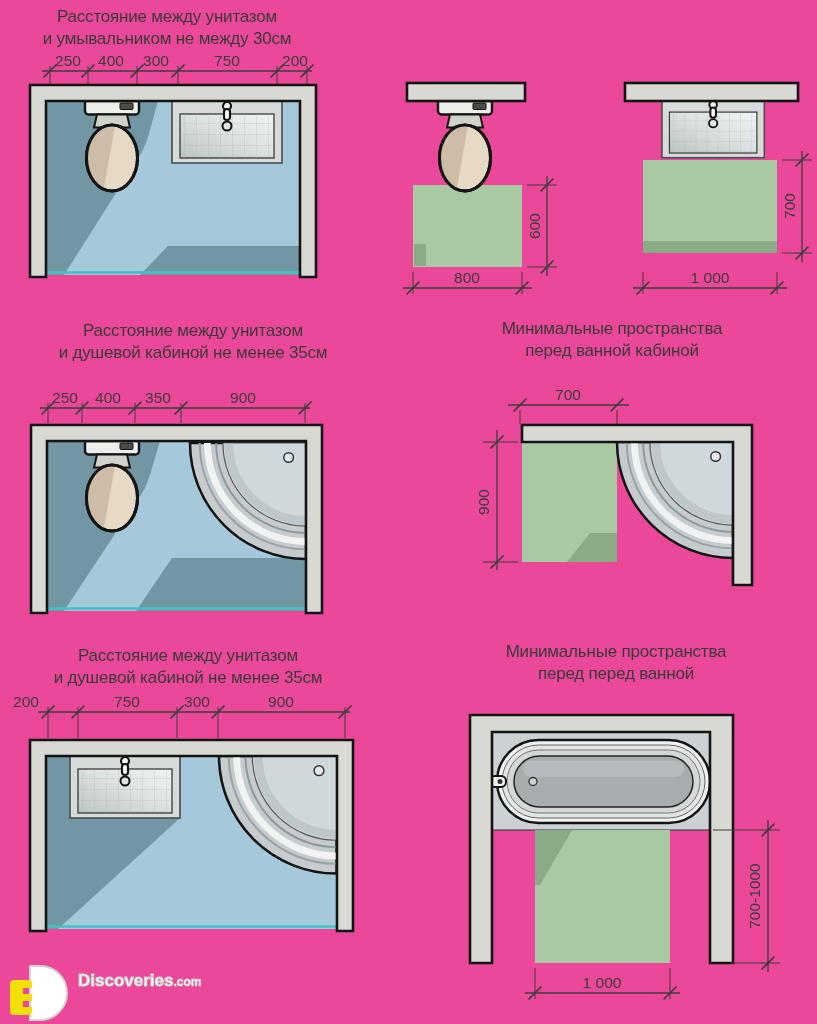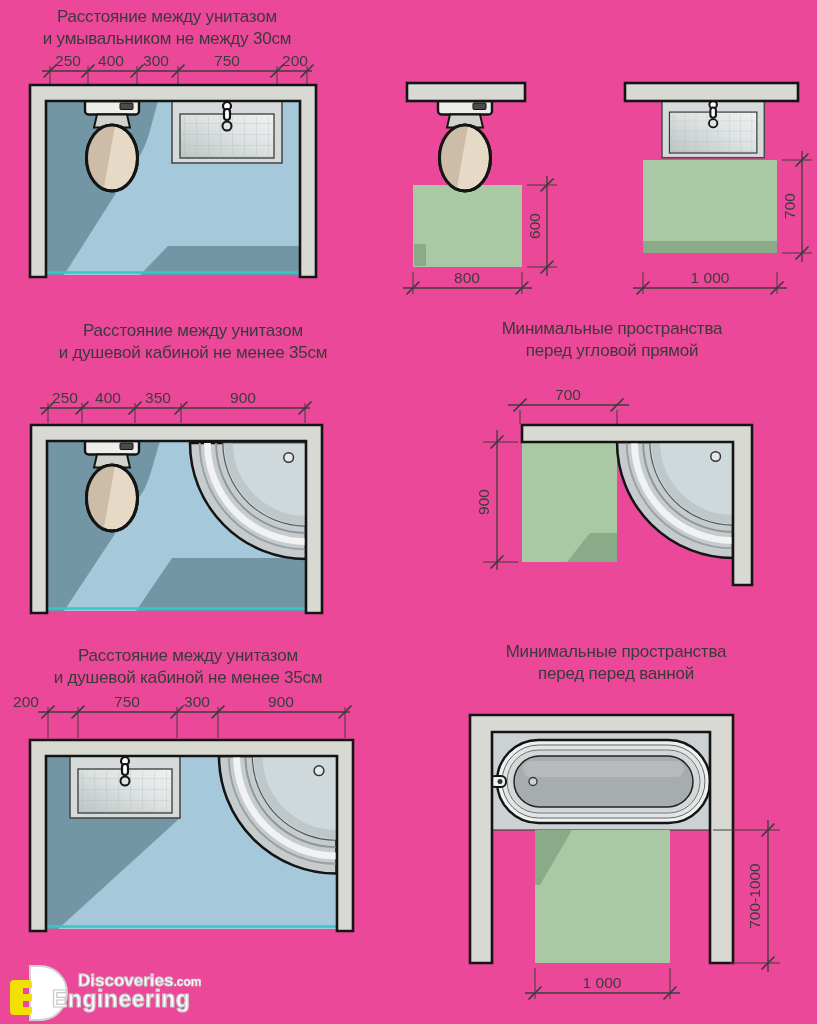--- a/index.html
+++ b/index.html
@@ -28,21 +28,21 @@
     <div>и умывальником не между 30см</div>
   </div>
   <div class="ptitle" style="left:391px;top:20px;width:420px;">
   </div>
   <div class="ptitle" style="left:18px;top:320px;width:350px;">
     <div>Расстояние между унитазом</div>
     <div>и душевой кабиной не менее 35см</div>
   </div>
   <div class="ptitle" style="left:437px;top:318px;width:350px;">
     <div>Минимальные пространства</div>
-    <div>перед угловой прямой</div>
+    <div>перед ванной кабиной</div>
   </div>
   <div class="ptitle" style="left:13px;top:645px;width:350px;">
     <div>Расстояние между унитазом</div>
     <div>и душевой кабиной не менее 35см</div>
   </div>
   <div class="ptitle" style="left:441px;top:641px;width:350px;">
     <div>Минимальные пространства</div>
     <div>перед перед ванной</div>
   </div>
 
@@ -307,16 +307,15 @@
       </g>
     </g>
   </svg>
 
   <div id="logo">
     <svg class="mark" width="62" height="58" viewBox="0 0 62 58">
       <path d="M24,3 h10 a27,27 0 0 1 0,54 h-10 z" fill="#ffffff" stroke="#d2d2d2" stroke-width="2"></path>
       <path d="M8,17 h14 a4,4 0 0 1 4,4 v4 h-9 v6 h9 v7 h-9 v6 h9 v4 a4,4 0 0 1 -4,4 h-14 a4,4 0 0 1 -4,-4 v-27 a4,4 0 0 1 4,-4 z" fill="#f3e003"></path>
     </svg>
     <div class="brandtop"><span>Discoveries</span><span class="suffix">.com</span></div>
-    <div class="brandbottom">Engineering</div>
   </div>
 
 </div>
 
 </body></html>

